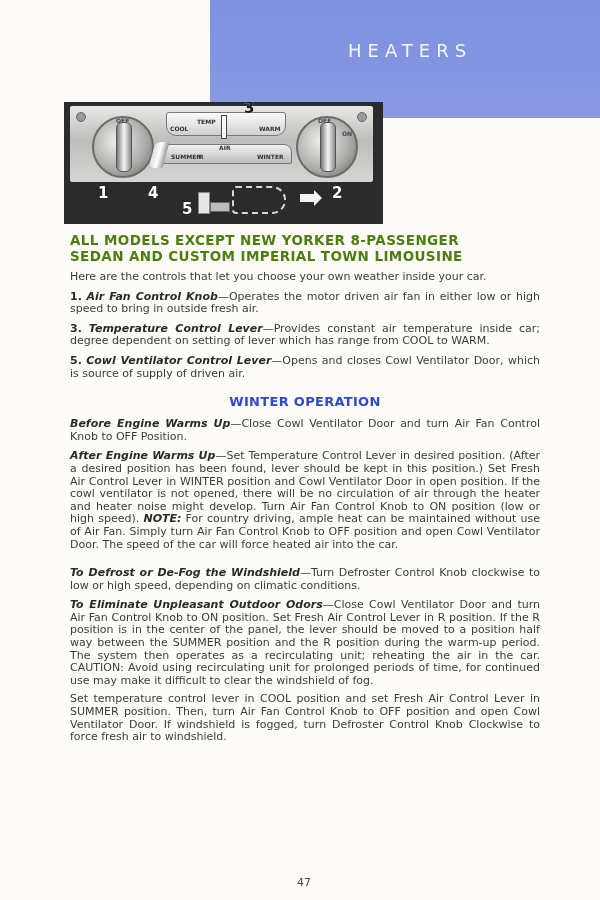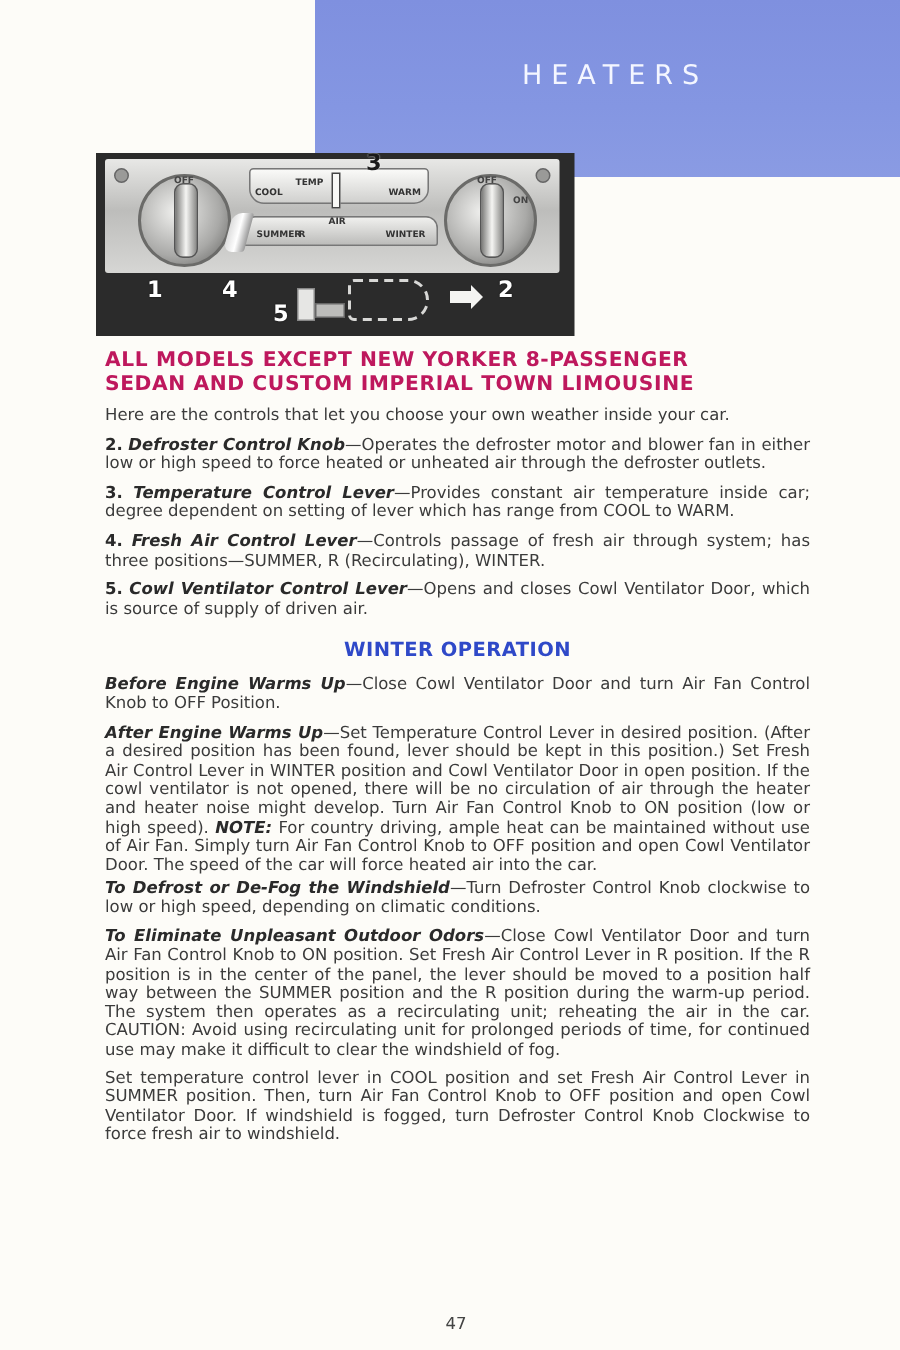--- a/index.html
+++ b/index.html
@@ -184,21 +184,21 @@
       border-top: 8px solid transparent;
       border-bottom: 8px solid transparent;
     }
     .content {
       position: absolute;
       left: 70px;
       top: 232px;
       width: 470px;
     }
     .section-title {
-      color: #be185d;
+      color: #4d7c0f;
       font-weight: bold;
       font-size: 13.5px;
       line-height: 16px;
       letter-spacing: 0.4px;
       margin: 0;
     }
     .subheading {
       color: #2f49c8;
       font-weight: bold;
       font-size: 13px;
@@ -283,28 +283,27 @@
 </div>
 
 <div class="content">
   <h2 class="section-title">
     <span>ALL MODELS EXCEPT NEW YORKER 8-PASSENGER</span><br>
     <span>SEDAN AND CUSTOM IMPERIAL TOWN LIMOUSINE</span>
   </h2>
 
   <p style="margin-top:7px;">Here are the controls that let you choose your own weather inside your car.</p>
 
-  <p style="margin-top:7px;"><span class="num">2.</span> <span class="b">Defroster Control Knob</span><span>—Operates the defroster motor and blower fan in either low or high speed to force heated or unheated air through the defroster outlets.</span></p>
+  <p style="margin-top:7px;"><span class="num">1.</span> <span class="b">Air Fan Control Knob</span><span>—Operates the motor driven air fan in either low or high speed to bring in outside fresh air.</span></p>
   <p style="margin-top:7px;"><span class="num">3.</span> <span class="b">Temperature Control Lever</span><span>—Provides constant air temperature inside car; degree dependent on setting of lever which has range from COOL to WARM.</span></p>
-  <p style="margin-top:7px;"><span class="num">4.</span> <span class="b">Fresh Air Control Lever</span><span>—Controls passage of fresh air through system; has three positions—SUMMER, R (Recirculating), WINTER.</span></p>
   <p style="margin-top:7px;"><span class="num">5.</span> <span class="b">Cowl Ventilator Control Lever</span><span>—Opens and closes Cowl Ventilator Door, which is source of supply of driven air.</span></p>
 
   <h3 class="subheading" style="margin-top:14px;">WINTER OPERATION</h3>
 
   <p style="margin-top:9px;"><span class="b">Before Engine Warms Up</span><span>—Close Cowl Ventilator Door and turn Air Fan Control Knob to OFF Position.</span></p>
   <p style="margin-top:7px;"><span class="b">After Engine Warms Up</span><span>—Set Temperature Control Lever in desired position. (After a desired position has been found, lever should be kept in this position.) Set Fresh Air Control Lever in WINTER position and Cowl Ventilator Door in open position. If the cowl ventilator is not opened, there will be no circulation of air through the heater and heater noise might develop. Turn Air Fan Control Knob to ON position (low or high speed). </span><span class="b">NOTE:</span><span> For country driving, ample heat can be maintained without use of Air Fan. Simply turn Air Fan Control Knob to OFF position and open Cowl Ventilator Door. The speed of the car will force heated air into the car.</span></p>
-  <p style="margin-top:3px;"><span class="b">To Defrost or De-Fog the Windshield</span><span>—Turn Defroster Control Knob clockwise to low or high speed, depending on climatic conditions.</span></p>
+  <p style="margin-top:16px;"><span class="b">To Defrost or De-Fog the Windshield</span><span>—Turn Defroster Control Knob clockwise to low or high speed, depending on climatic conditions.</span></p>
   <p style="margin-top:7px;"><span class="b">To Eliminate Unpleasant Outdoor Odors</span><span>—Close Cowl Ventilator Door and turn Air Fan Control Knob to ON position. Set Fresh Air Control Lever in R position. If the R position is in the center of the panel, the lever should be moved to a position half way between the SUMMER position and the R position during the warm-up period. The system then operates as a recirculating unit; reheating the air in the car. CAUTION: Avoid using recirculating unit for prolonged periods of time, for continued use may make it difficult to clear the windshield of fog.</span></p>
 
   <p style="margin-top:6px;">Set temperature control lever in COOL position and set Fresh Air Control Lever in SUMMER position. Then, turn Air Fan Control Knob to OFF position and open Cowl Ventilator Door. If windshield is fogged, turn Defroster Control Knob Clockwise to force fresh air to windshield.</p>
 </div>
 
 <div class="page-number">47</div>
 
 </body></html>

